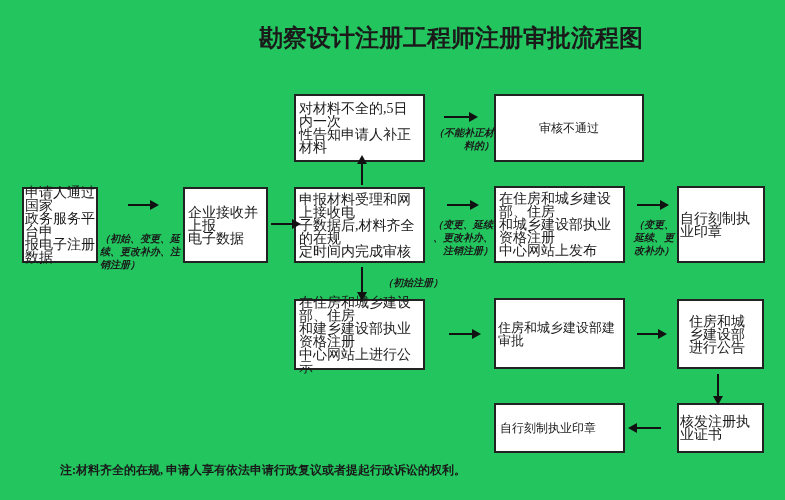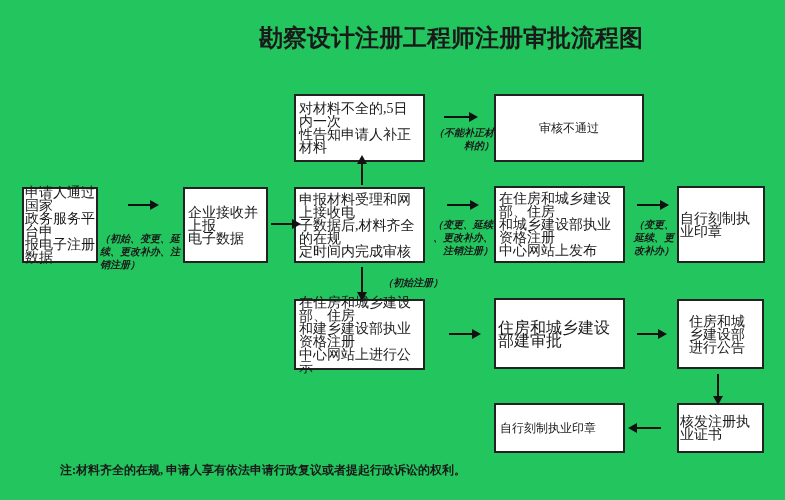--- a/index.html
+++ b/index.html
@@ -59,21 +59,21 @@
 子数据后,材料齐全的在规
 定时间内完成审核</div>
   <div class="node" style="left:494px;top:186px;width:131px;height:77px;">在住房和城乡建设部、住房
 和城乡建设部执业资格注册
 中心网站上发布</div>
   <div class="node" style="left:677px;top:186px;width:88px;height:77px;padding:0 1px;">自行刻制执业印章</div>
 
   <div class="node" style="left:294px;top:299px;width:131px;height:71px;">在住房和城乡建设部、住房
 和建乡建设部执业资格注册
 中心网站上进行公示</div>
-  <div class="node" style="left:494px;top:298px;width:131px;height:71px;font-size:16px;padding:0 2px;">住房和城乡建设部建审批</div>
+  <div class="node" style="left:494px;top:298px;width:131px;height:71px;font-size:13px;padding:0 2px;">住房和城乡建设部建审批</div>
   <div class="node" style="left:677px;top:299px;width:87px;height:70px;padding:0 10px;">住房和城乡建设部
 进行公告</div>
 
   <div class="node" style="left:494px;top:403px;width:131px;height:50px;font-size:12px;padding:0 4px;">自行刻制执业印章</div>
   <div class="node" style="left:677px;top:403px;width:87px;height:50px;padding:0 1px;">核发注册执业证书</div>
 
   <div class="ar ar-r" style="left:128px;top:204px;width:22px;"></div>
   <div class="ar ar-r" style="left:271px;top:223px;width:21px;"></div>
   <div class="ar ar-u" style="left:361px;top:164px;height:21px;"></div>
   <div class="ar ar-r" style="left:444px;top:116px;width:25px;"></div>

